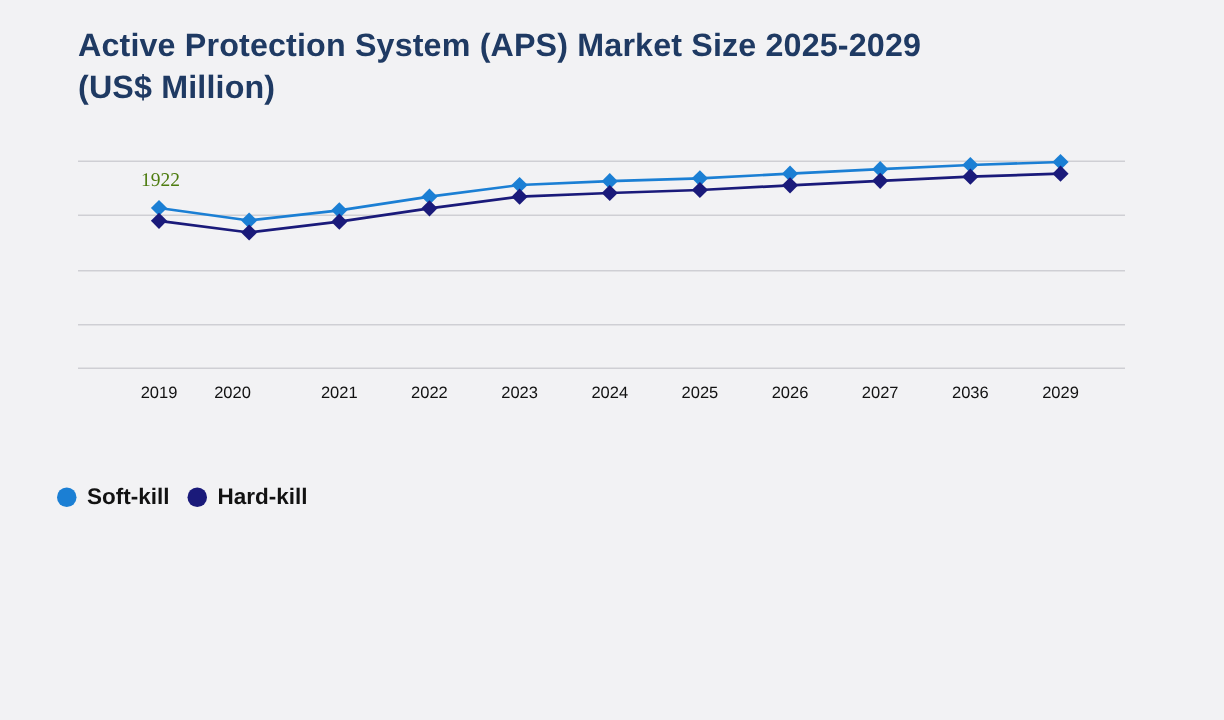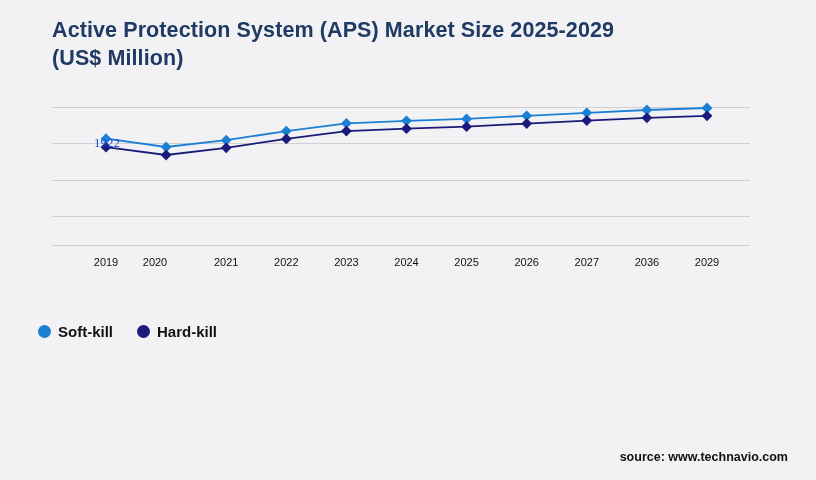--- a/index.html
+++ b/index.html
@@ -56,24 +56,23 @@
     left: 0; top: 0;
     width: 100%;
     height: 100%;
     overflow: visible;
   }
 
   
   .data-label {
     position: absolute;
     font-size: 13px;
-    color: #1d4ed8;
+    color: #4d7c0f;
     font-family: "Liberation Serif", serif;
     white-space: nowrap;
-    margin-top: 23px;
   }
 
   
   .x-axis {
     position: absolute;
     left: 52px;
     top: 248px;
     width: 698px;
     height: 30px;
   }
@@ -87,21 +86,21 @@
     white-space: nowrap;
   }
 
   
   .legend {
     position: absolute;
     left: 38px;
     top: 323px;
     display: flex;
     align-items: center;
-    gap: 24px;
+    gap: 12px;
   }
   .legend-item {
     display: flex;
     align-items: center;
     gap: 7px;
   }
   .legend-swatch {
     width: 13px;
     height: 13px;
     border-radius: 50%;
@@ -193,15 +192,14 @@
       <div class="legend-item">
         <span class="legend-swatch" style="background: rgb(27, 127, 212);"></span>
         <span class="legend-text">Soft-kill</span>
       </div>
       <div class="legend-item">
         <span class="legend-swatch" style="background: rgb(26, 26, 122);"></span>
         <span class="legend-text">Hard-kill</span>
       </div>
     </div>
 
-  <div class="source-note">source: www.technavio.com</div>
 
 </div>
 
 </body></html>

